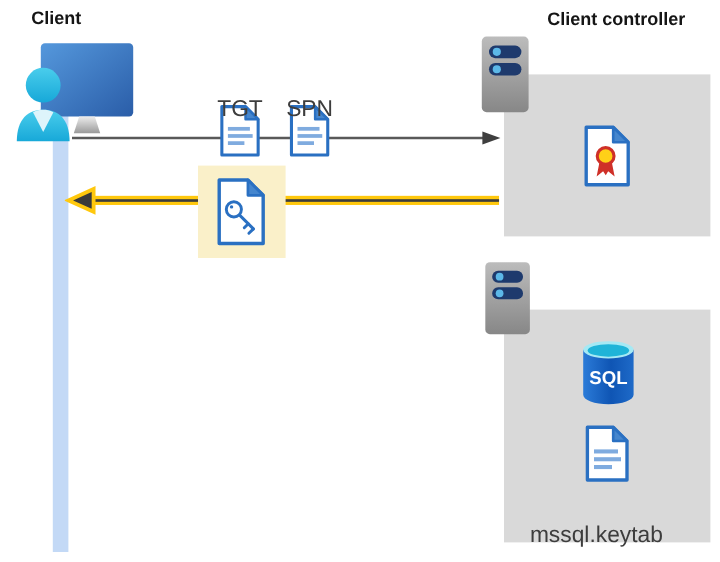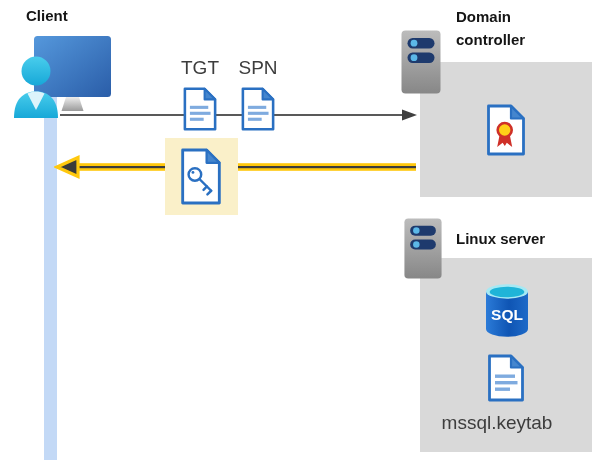--- a/index.html
+++ b/index.html
@@ -2,21 +2,21 @@
 <html><head>
 <meta charset="utf-8">
 <style>
   html,body{margin:0;padding:0;background:#ffffff;}
   .canvas{
     position:relative;width:600px;height:468px;background:#ffffff;
     font-family:"Liberation Sans",sans-serif;overflow:hidden;
   }
   .abs{position:absolute;}
   .title{font-size:15px;font-weight:700;color:#151515;line-height:23px;}
-  .lbl{font-size:19px;font-weight:400;color:#3d3d3d;}
+  .lbl{font-size:19px;font-weight:400;color:#3d3d3d;margin-top:24px;}
   .vbar{left:44px;top:95px;width:13px;height:365px;background:#c3d9f6;}
   .graybox{background:#d9d9d9;}
   .dc-box{left:420px;top:62px;width:172px;height:135px;}
   .linux-box{left:420px;top:258px;width:172px;height:194px;}
   .highlight{left:165px;top:138px;width:73px;height:77px;background:#faf0c9;}
   .center{text-align:center;}
   svg{display:block;}
   svg text{font-family:"Liberation Sans",sans-serif;}
 </style>
 </head>
@@ -148,19 +148,18 @@
     <rect x="9" y="27" width="22.5" height="3.4" fill="#7fabdf"></rect>
     <rect x="9" y="33.5" width="15" height="3.4" fill="#7fabdf"></rect>
   </svg>
 
   <div class="abs title" style="left:26px;top:4px">Client</div>
 
   <div class="abs lbl center" style="left:176px;top:57px;width:48px">TGT</div>
 
   <div class="abs lbl center" style="left:234px;top:57px;width:48px">SPN</div>
 
-  <div class="abs title" style="left:456px;top:5px;width:122px">Domain controller</div>
+  <div class="abs title" style="left:456px;top:5px;width:122px">Client controller</div>
 
-  <div class="abs title" style="left:456px;top:227px;width:140px">Linux server</div>
 
   <div class="abs lbl center" style="left:420px;top:412px;width:154px">mssql.keytab</div>
 
 </div>
 
 </body></html>

